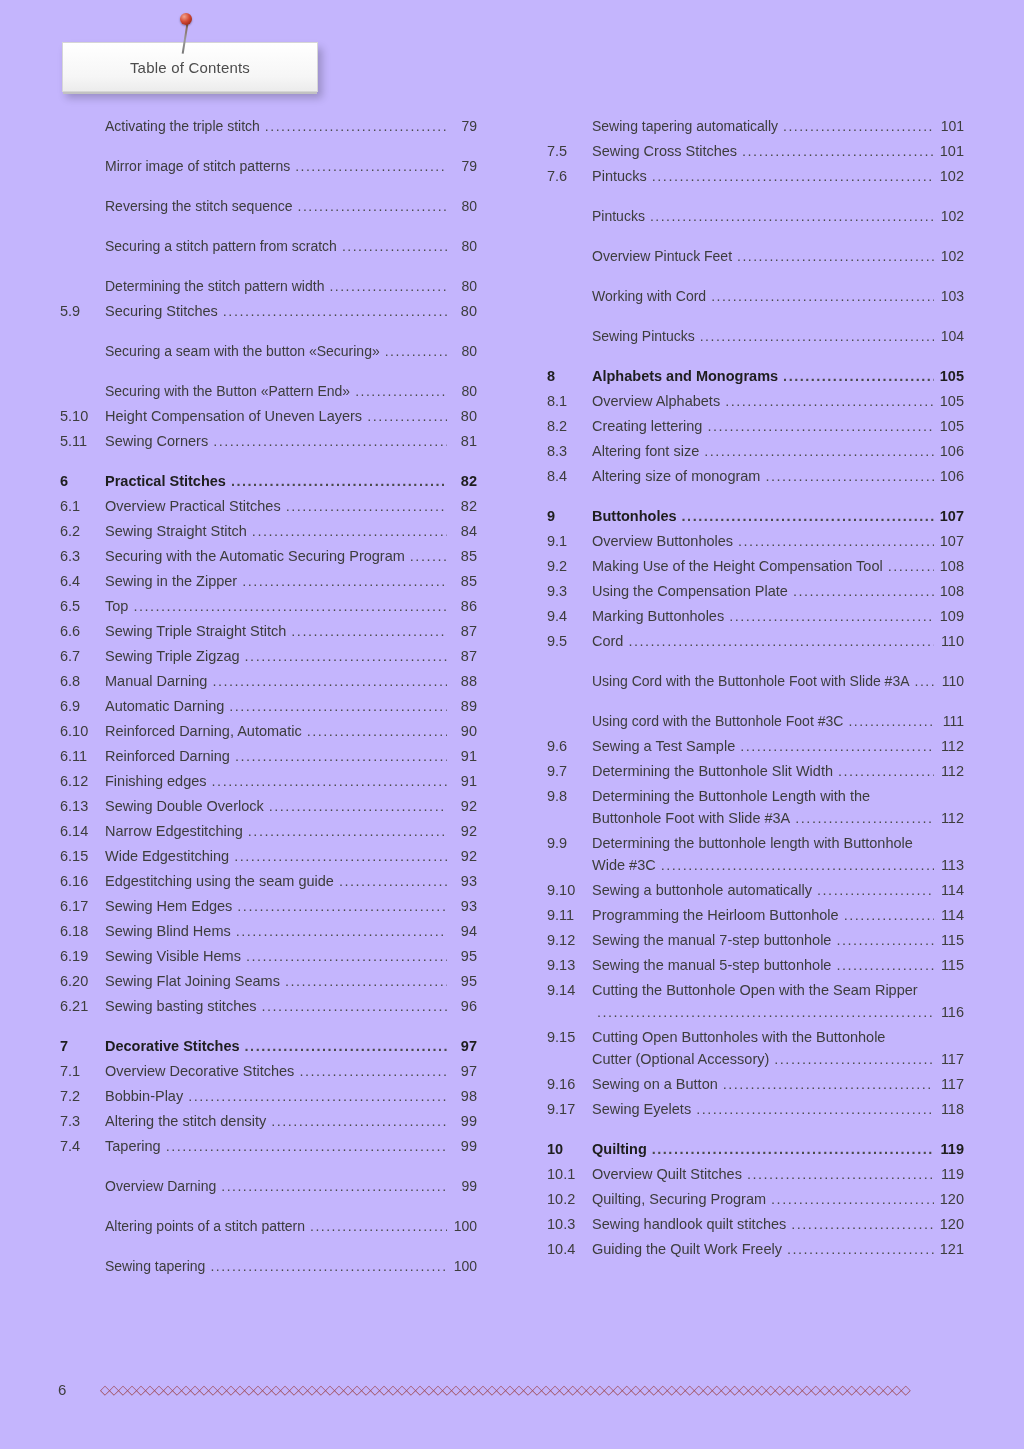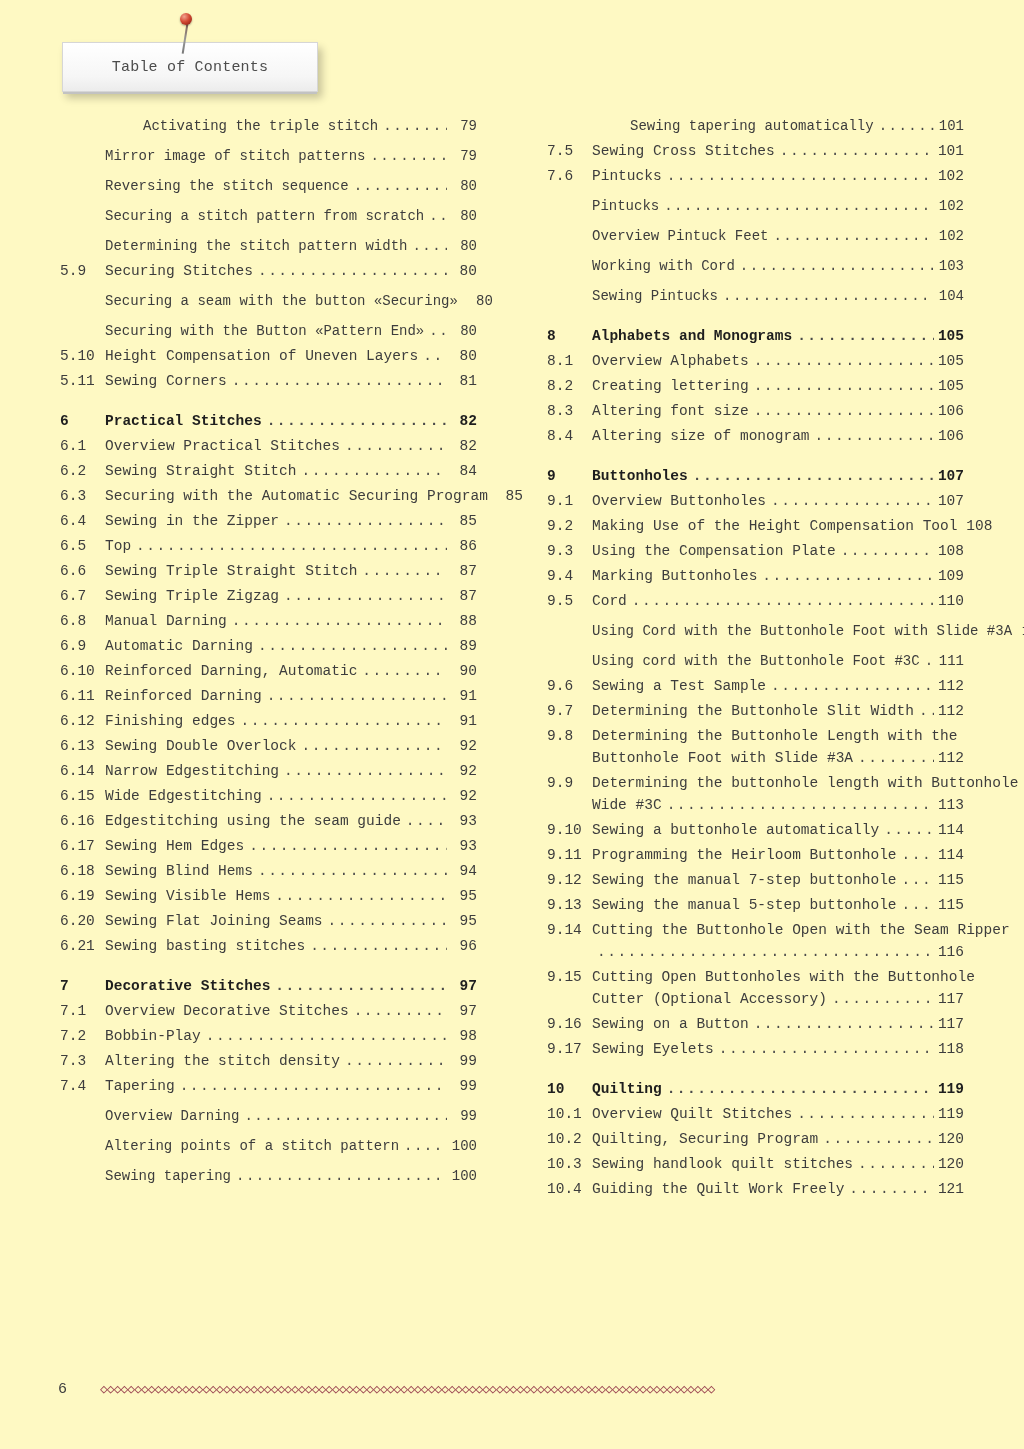--- a/index.html
+++ b/index.html
@@ -3,21 +3,21 @@
 <meta charset="utf-8">
 <style>
   * { margin: 0; padding: 0; box-sizing: border-box; }
   html, body { background: #ffffff; }
   body {
     width: 1024px; height: 1449px;
     position: relative;
     font-family: "Liberation Sans", sans-serif;
     overflow: hidden;
   }
-  .page { position: absolute; inset: 0; background: #fef9c3; font-family: Liberation Mono, monospace; }
+  .page { position: absolute; inset: 0; background: #c4b5fd; }
 
   
   .tab {
     position: absolute; left: 62px; top: 42px;
     width: 256px; height: 50px;
     background: linear-gradient(180deg, #ffffff 0%, #f6f6f6 70%, #ececec 100%);
     border: 1px solid #d6d6d6;
     box-shadow: 0 3px 0 -1px #c2c2c2, 4px 6px 8px rgba(0,0,0,0.22);
     display: flex; align-items: center; justify-content: center;
   }
@@ -45,24 +45,24 @@
   .entry .num { width: 45px; flex: 0 0 45px; }
   .entry .body { flex: 1 1 auto; min-width: 0; display: block; }
   .line { display: flex; }
   .line .t { white-space: nowrap; }
   .leader {
     flex: 1 1 auto; min-width: 0; overflow: hidden; white-space: nowrap;
     letter-spacing: 1.5px; margin: 0 3px 0 5px; color: #4a4a4a;
   }
   .pg { flex: 0 0 auto; min-width: 27px; text-align: right; }
 
-  .entry.sub { margin-top: 8px; font-size: 14px; }
+  .entry.sub { margin-top: 18px; font-size: 14px; }
   .entry.section { margin-top: 3px; }
   .entry.chapter { margin-top: 18px; margin-bottom: 2px; font-weight: bold; color: #1e1e1e; }
-  .col .entry:first-child { margin-top: 0; gap: 38px; }
+  .col .entry:first-child { margin-top: 0; }
 
   
   .footer {
     position: absolute; left: 58px; top: 1376px; width: 908px; height: 26px;
     display: flex; align-items: center;
   }
   .pagenum { font-size: 15px; color: #3d3d3d; width: 42px; flex: 0 0 42px; }
   .stitch-border {
     flex: 1 1 auto; min-width: 0; overflow: hidden; white-space: nowrap;
     color: #9e4a55; font-size: 13px; line-height: 15px; letter-spacing: -1px;

